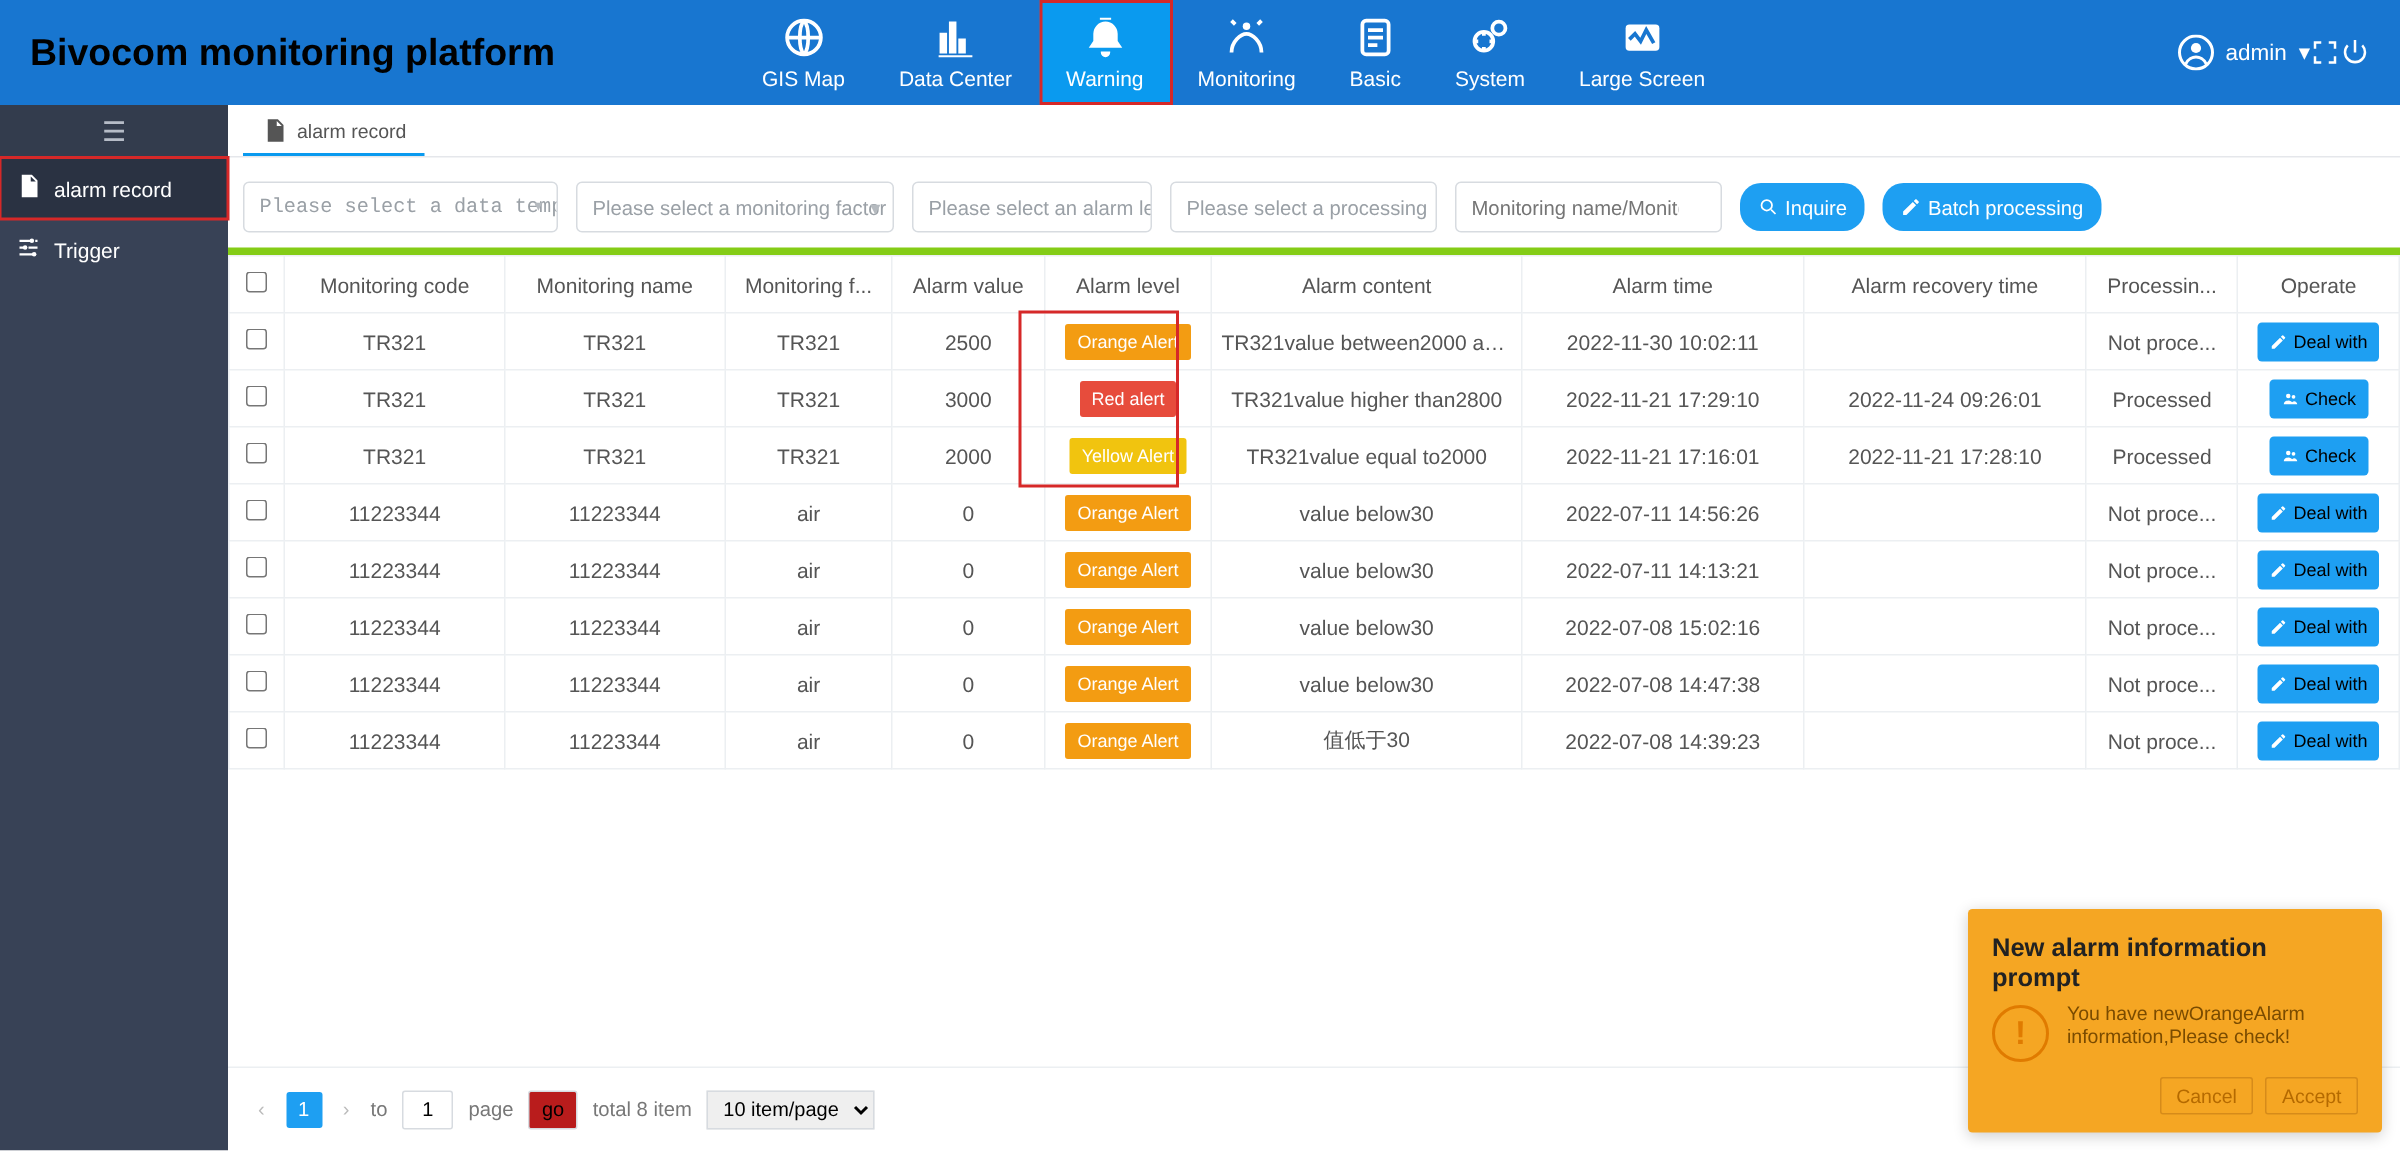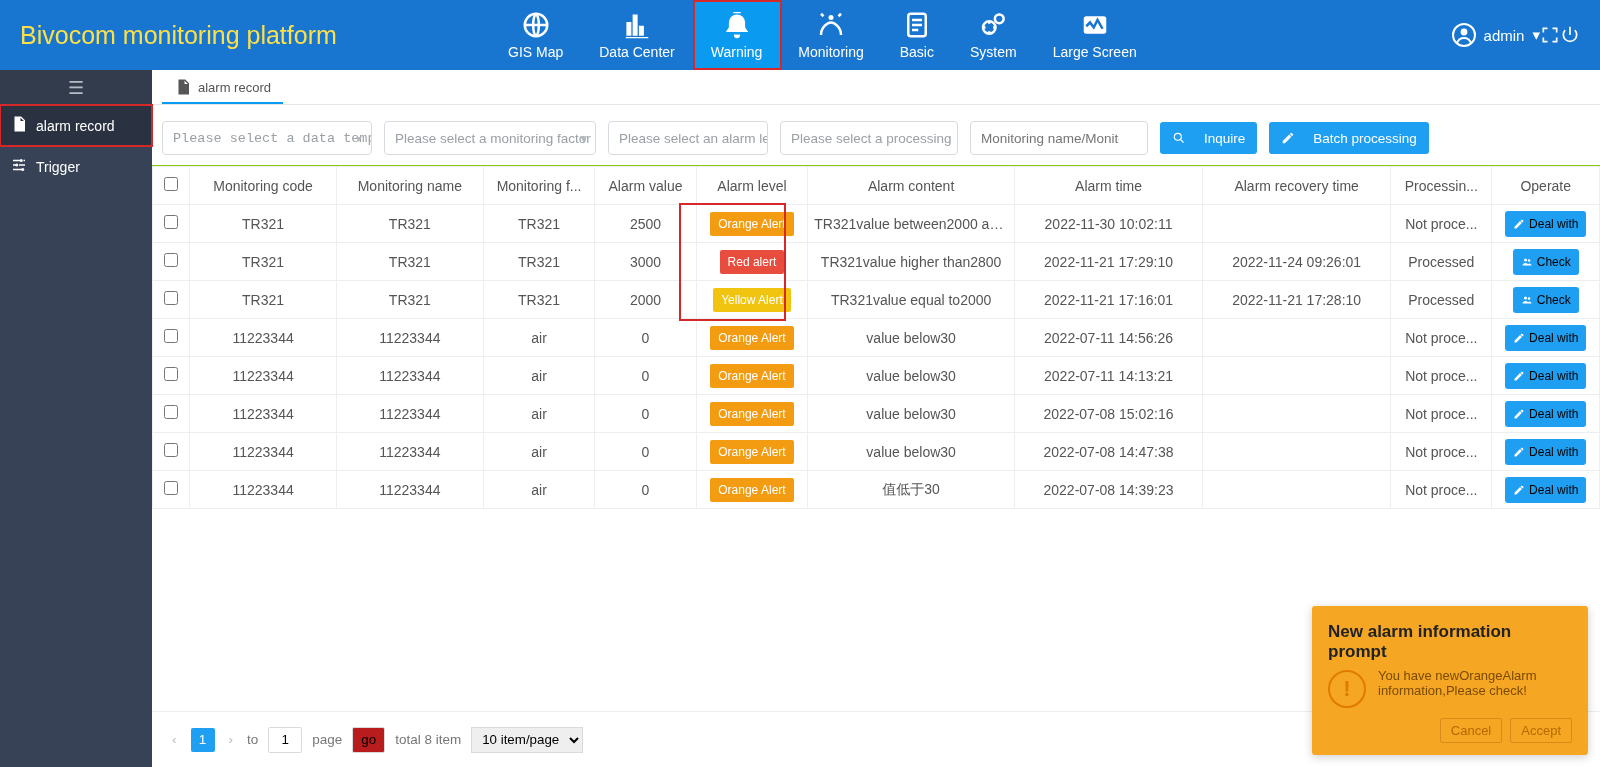--- a/index.html
+++ b/index.html
@@ -1,18 +1,18 @@
 <!DOCTYPE html>
 <html><head>
 <meta charset="utf-8">
 <style>
 * { box-sizing: border-box; margin: 0; padding: 0; }
 body { font-family: -apple-system, BlinkMacSystemFont, "Segoe UI", Arial, sans-serif; font-size: 13px; color: #333; background: #fff; width:1600px; height:767px; overflow:hidden; position:relative;}
 .header { display:flex; align-items:center; background:#1876d0; height:70px; padding:0 20px; color:#fff;}
-.brand { font-size:25px; font-weight:400; color:#fde047; flex:0 0 470px;}
+.brand { font-size:25px; font-weight:700; color:#000000; flex:0 0 470px;}
 .nav { display:flex; height:100%; }
 .nav-item { display:flex; flex-direction:column; align-items:center; justify-content:flex-end; padding:6px 18px 10px; cursor:pointer; font-size:14px; position:relative;}
 .nav-item.active { background:#0a9aef; }
 .nav-item .nav-icon { width:30px; height:30px; margin-bottom:4px; fill:#fff; }
 .nav-warning-outline { position:absolute; left:0; right:-2px; top:0; bottom:0; border:2px solid #d62828; pointer-events:none;}
 .header-right { margin-left:auto; display:flex; align-items:center; gap:0;}
 .user-area { display:flex; align-items:center; gap:8px; font-size:15px;}
 .user-area svg, .header-right > svg { fill:#fff;}
 .body-wrap { display:flex; height:calc(100% - 70px);}
 .sidebar { width:152px; background:#384256; color:#fff; display:flex; flex-direction:column;}
@@ -22,26 +22,26 @@
 .sidebar-item.active::after{content:""; position:absolute; inset:-1px; border:2px solid #d62828; pointer-events:none;}
 .sidebar-item svg { width:18px; height:18px; fill:#fff;}
 .main { flex:1; display:flex; flex-direction:column; min-width:0;}
 .tabbar { height:35px; border-bottom:1px solid #e5e7eb; display:flex; align-items:flex-end; padding-left:10px; background:#fff;}
 .tab { display:flex; align-items:center; gap:6px; padding:6px 12px; border-bottom:2px solid #0a9aef; color:#555;}
 .tab svg{ width:18px; height:18px; fill:#555;}
 .filters { display:flex; gap:12px; padding:16px 10px 10px; align-items:center; flex-wrap:nowrap;}
 .select-like { border:1px solid #d7dbe0; border-radius:4px; height:34px; display:flex; align-items:center; padding:0 28px 0 10px; color:#9aa0a6; position:relative; font-size:13.5px; white-space:nowrap; overflow:hidden;}
 .select-like .caret{ position:absolute; right:8px; top:50%; transform:translateY(-50%); color:#b5babf;}
 .w1{width:210px;font-family:Liberation Mono, monospace;} .w2{width:212px;align-items:center;} .w3{width:160px;} .w4{width:178px;} .w5{width:178px;}
-.btn { height:32px; display:inline-flex; align-items:center; gap:18px; padding:0 12px; border-radius:3px; font-size:13.5px; cursor:pointer; color:#fff; border:none;}
+.btn { height:32px; display:inline-flex; align-items:center; gap:4px; padding:0 12px; border-radius:14px; font-size:13.5px; cursor:pointer; color:#fff; border:none;}
 .btn-primary{ background:#1e9ff2;}
 .btn-primary svg{fill:#fff; width:14px; height:14px;}
 .small-btn { height:26px; padding:0 8px; font-size:12px; border-radius:3px; display:inline-flex; align-items:center; gap:4px; color:#000000; background:#1e9ff2; cursor:pointer;}
 .small-btn svg{fill:#fff; width:12px;height:12px;}
-.table-wrap { flex:1; overflow:hidden; border-top:1px solid #84cc16;}
+.table-wrap { flex:1; overflow:hidden; border-top:5px solid #84cc16;}
 table { width:100%; border-collapse:collapse; table-layout:fixed;}
 th, td { border:1px solid #eceff2; padding:0 6px; text-align:center; height:38px; font-weight:normal; white-space:nowrap; overflow:hidden; text-overflow:ellipsis;}
 th { background:#fff; color:#555; font-size:14px;}
 td { font-size:14px; color:#555;}
 .col-check{width:36px;} .col-code{width:142px;} .col-name{width:142px;} .col-factor{width:108px;} .col-value{width:98px;} .col-level{width:108px;} .col-content{width:200px;} .col-time{width:182px;} .col-recover{width:182px;} .col-proc{width:98px;} .col-op{width:104px;}
 .alert-pill { display:inline-block; padding:5px 8px; border-radius:2px; color:#fff; font-size:12px;}
 .alert-orange{background:#f39c12;} .alert-red{background:#e74c3c;} .alert-yellow{background:#f1c40f;}
 .pager { height:56px; display:flex; align-items:center; gap:10px; padding:0 16px; color:#777; font-size:13.5px; border-top:1px solid #eceff2;}
 .pager .pnum{ width:24px; height:24px; display:flex; align-items:center; justify-content:center; background:#1e9ff2; color:#fff; border-radius:2px;}
 .pager .arrow{ color:#bbb; padding:0 4px; cursor:pointer;}

